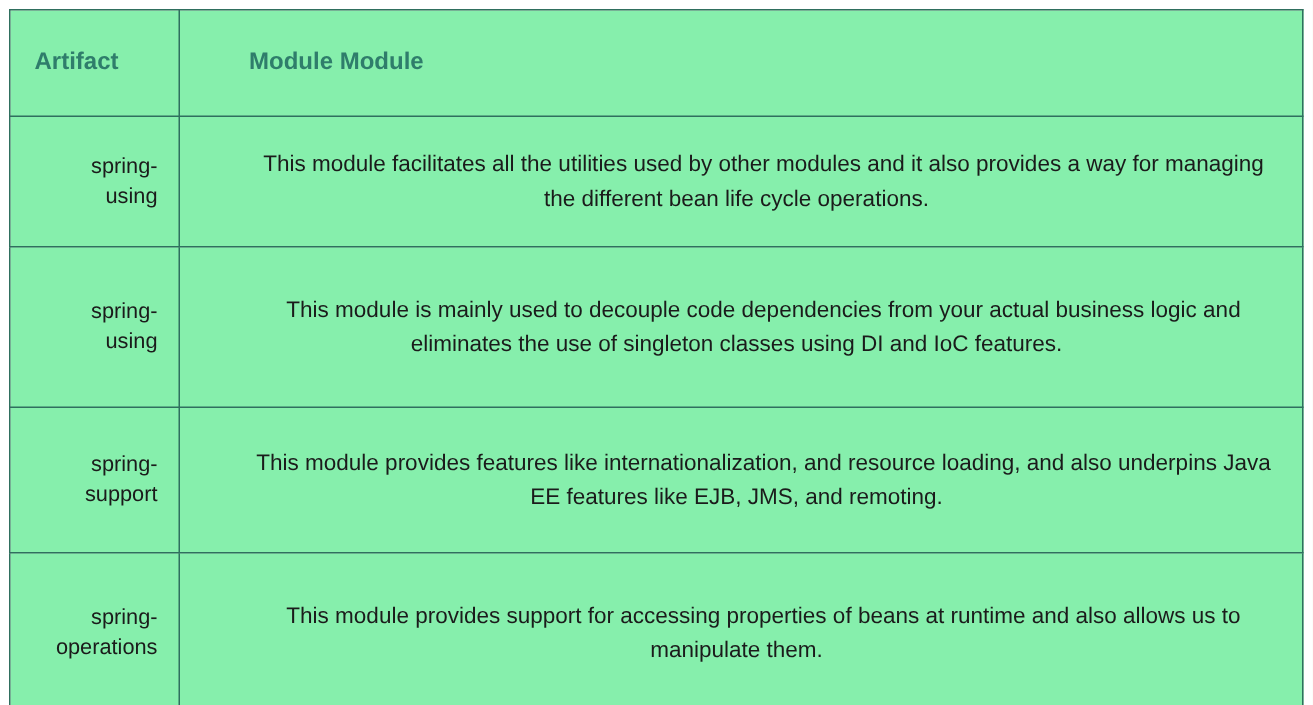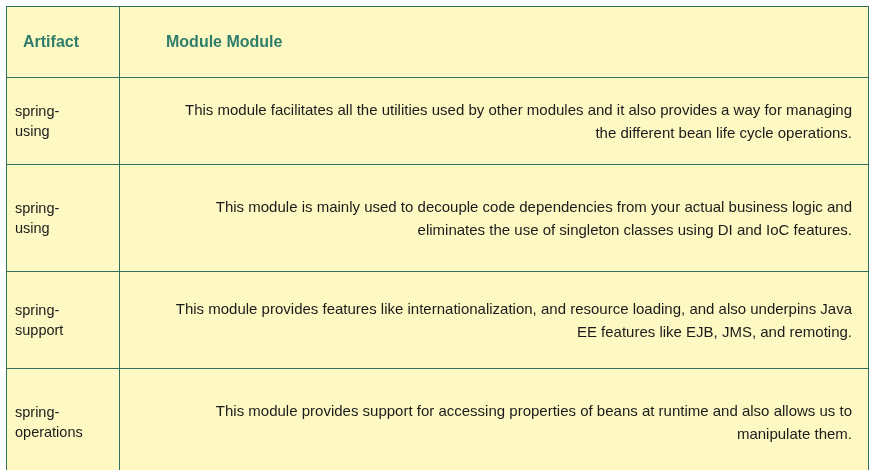--- a/index.html
+++ b/index.html
@@ -22,44 +22,45 @@
   table.spring-modules-table {
     border-collapse: collapse;
     width: 862px;
     background: #fbf9ef;
     table-layout: fixed;
   }
   table.spring-modules-table td,
   table.spring-modules-table th {
     border: 1px solid #2f6f5e;
     vertical-align: middle;
-    background: #fef9c3;
+    background: #86efac;
   }
   col.col-artifact { width: 113px; }
   col.col-usage { width: 749px; }
 
   th.head-cell {
     text-align: left;
     font-size: 16px;
     font-weight: bold;
     color: #2f7d6b;
     padding: 16px 14px 16px 16px;
     height: 38px;
   }
   th.head-usage {
     padding-left: 46px;
   }
   td.artifact-cell {
+    text-align: right;
     font-size: 14.5px;
     color: #1b1b1b;
     padding: 10px 14px 10px 8px;
     line-height: 20px;
   }
   td.usage-cell {
-    text-align: right;
+    text-align: center;
     font-size: 15px;
     color: #1b1b1b;
     padding: 12px 16px 12px 10px;
     line-height: 23px;
   }
   td.usage-cell .usage-text {
     display: block;
     text-indent: 36px;
   }
   tr.row-core td { height: 62px; }

